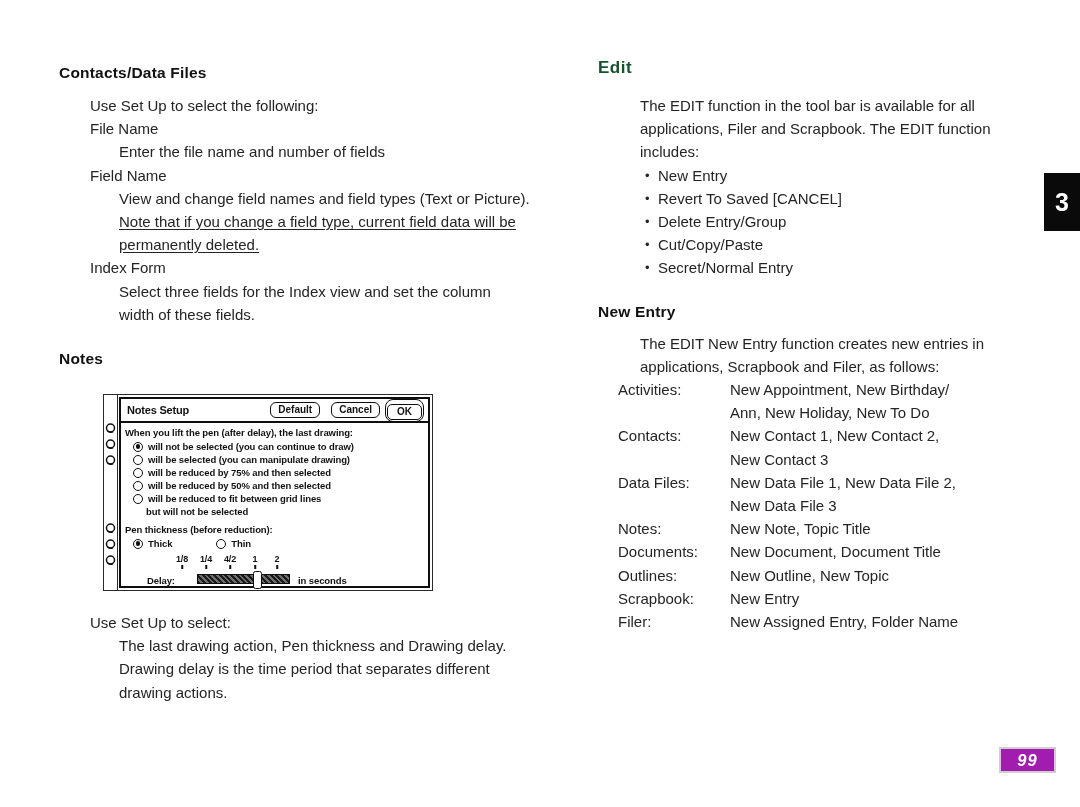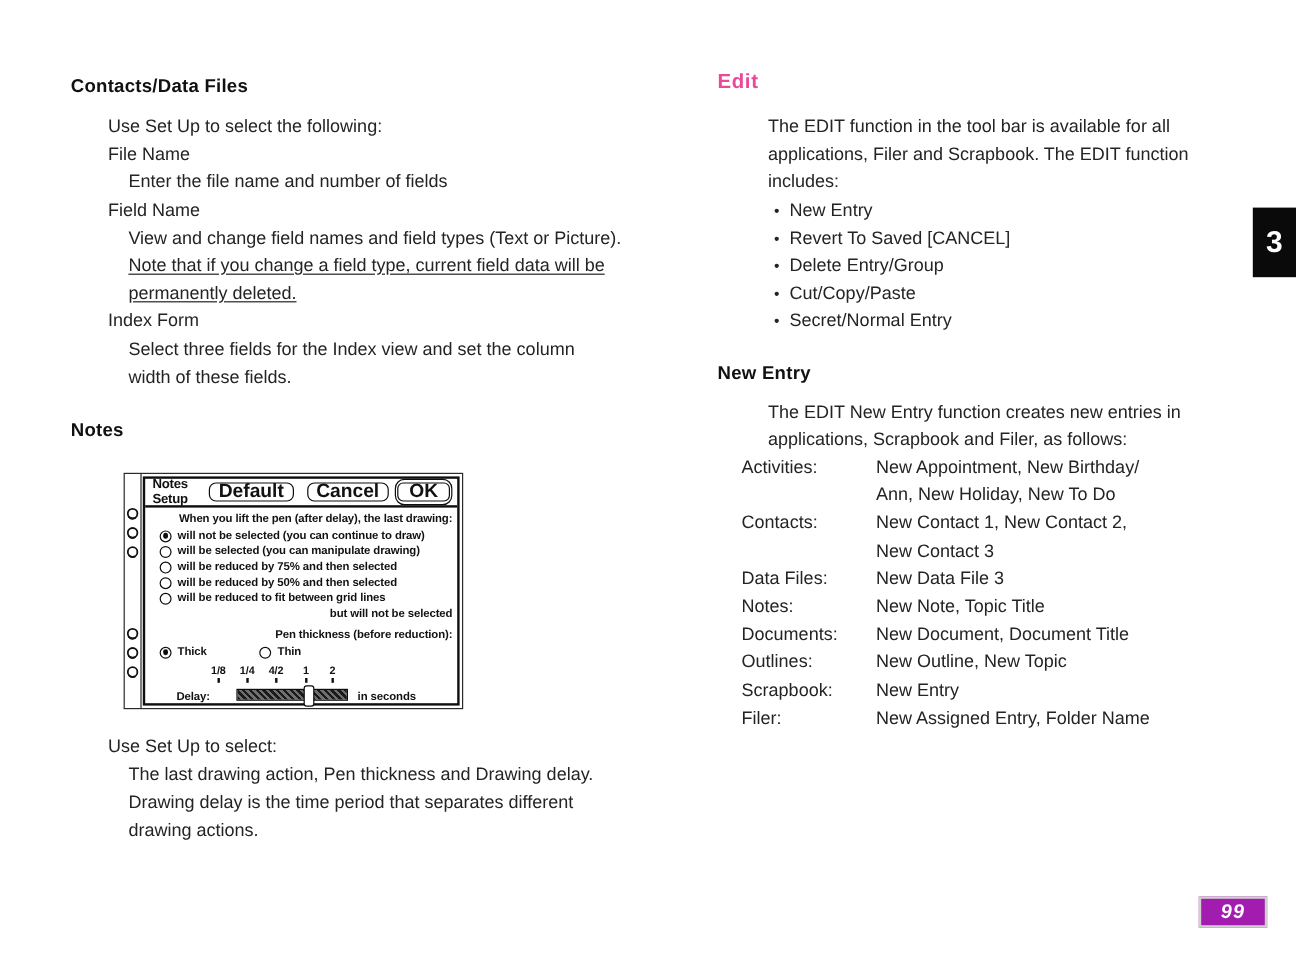--- a/index.html
+++ b/index.html
@@ -5,49 +5,49 @@
   html,body{margin:0;padding:0;}
   body{
     width:1080px;height:807px;position:relative;background:#ffffff;
     font-family:"Liberation Sans", sans-serif;color:#1f1f1f;overflow:hidden;
   }
   .col{position:absolute;}
   .left-col{left:59px;top:64px;width:468px;}
   .right-col{left:598px;top:58px;width:440px;}
 
   .sec-heading{font-size:15.5px;font-weight:bold;color:#111;letter-spacing:.2px;margin:0;}
-  .gray-heading{font-size:17px;font-weight:bold;color:#ec4899;letter-spacing:.5px;margin:0;}
+  .gray-heading{font-size:17px;font-weight:bold;color:#14532d;letter-spacing:.5px;margin:0;}
 
   .body-text{font-size:15px;line-height:23.2px;color:#242424;}
   .indent1{margin-left:31px;}
-  .indent2{margin-left:48px;}
+  .indent2{margin-left:60px;}
   .u{text-decoration:underline;text-underline-offset:2px;}
 
   .bullet-list{margin:0 0 0 47px;padding:0;list-style:none;}
   .bullet-list li{position:relative;padding-left:13px;}
   .bullet-list li::before{content:"\2022";position:absolute;left:0;top:0;font-size:13px;}
 
   .ne-rows{margin-left:20px;}
   .ne-row{display:grid;grid-template-columns:112px 1fr;}
 
   
-  .shot{position:relative;margin:26px 0 0 44px;width:283px;height:197px;border:1px solid #2a2a2a;background:#fff;box-sizing:border-box;}
+  .shot{position:relative;margin:26px 0 0 44px;width:330px;height:197px;border:1px solid #2a2a2a;background:#fff;box-sizing:border-box;}
   .spiral-strip{position:absolute;left:0;top:0;bottom:0;width:13px;border-right:1px solid #2a2a2a;}
   .spiral{position:absolute;left:0px;}
   .spiral.s1{top:26px;}
   .spiral.s2{top:126px;}
   .dlg{position:absolute;left:15px;top:2px;right:2px;bottom:2px;border:2px solid #0e0e0e;background:#fff;font-weight:bold;color:#111;}
   .dlg-titlebar{display:flex;align-items:center;height:24px;border-bottom:2px solid #0e0e0e;padding:0 4px 0 6px;box-sizing:border-box;}
   .dlg-title{font-size:11px;letter-spacing:-.2px;}
-  .btn{display:inline-block;border:1.5px solid #0e0e0e;border-radius:6px;padding:0 7px;font-size:16px;line-height:14px;font-weight:bold;background:#fff;}
+  .btn{display:inline-block;border:1.5px solid #0e0e0e;border-radius:6px;padding:0 7px;font-size:10px;line-height:14px;font-weight:bold;background:#fff;}
   .btn-default{margin-left:auto;}
   .btn-cancel{margin-left:11px;}
   .btn-outer{display:inline-block;border:1.5px solid #0e0e0e;border-radius:8px;padding:1px;margin-left:5px;}
   .btn-ok{border-radius:5px;padding:0 9px;}
-  .dlg-content{padding:3px 4px 0 4px;font-size:9.5px;line-height:13px;letter-spacing:-.1px;text-align:right;}
+  .dlg-content{padding:3px 4px 0 4px;font-size:9.5px;line-height:13px;letter-spacing:-.1px;}
   .dlg-prompt{margin-bottom:1px;}
   .radio-row{display:flex;align-items:center;gap:5px;margin-left:8px;}
   .radio{flex:0 0 auto;width:8px;height:8px;border:1.3px solid #0e0e0e;border-radius:50%;position:relative;background:#fff;}
   .radio.on::after{content:"";position:absolute;left:1.6px;top:1.6px;width:4.5px;height:4.5px;border-radius:50%;background:#0e0e0e;}
   .radio-cont{margin-left:21px;}
   .pen-label{margin-top:5px;}
   .pen-row{display:flex;align-items:center;margin-left:8px;margin-top:1px;}
   .pen-row .choice{display:flex;align-items:center;gap:5px;}
   .pen-row .choice + .choice{margin-left:44px;}
   .slider-block{position:relative;height:42px;margin-top:3px;}
@@ -204,20 +204,21 @@
       <div class="ne-row">
         <div>Contacts:</div>
         <div>
           <div>New Contact 1, New Contact 2,</div>
           <div>New Contact 3</div>
         </div>
       </div>
       <div class="ne-row">
         <div>Data Files:</div>
         <div>
+          <div>New Data File 1, New Data File 2,</div>
           <div>New Data File 3</div>
         </div>
       </div>
       <div class="ne-row">
         <div>Notes:</div>
         <div>New Note, Topic Title</div>
       </div>
       <div class="ne-row">
         <div>Documents:</div>
         <div>New Document, Document Title</div>

